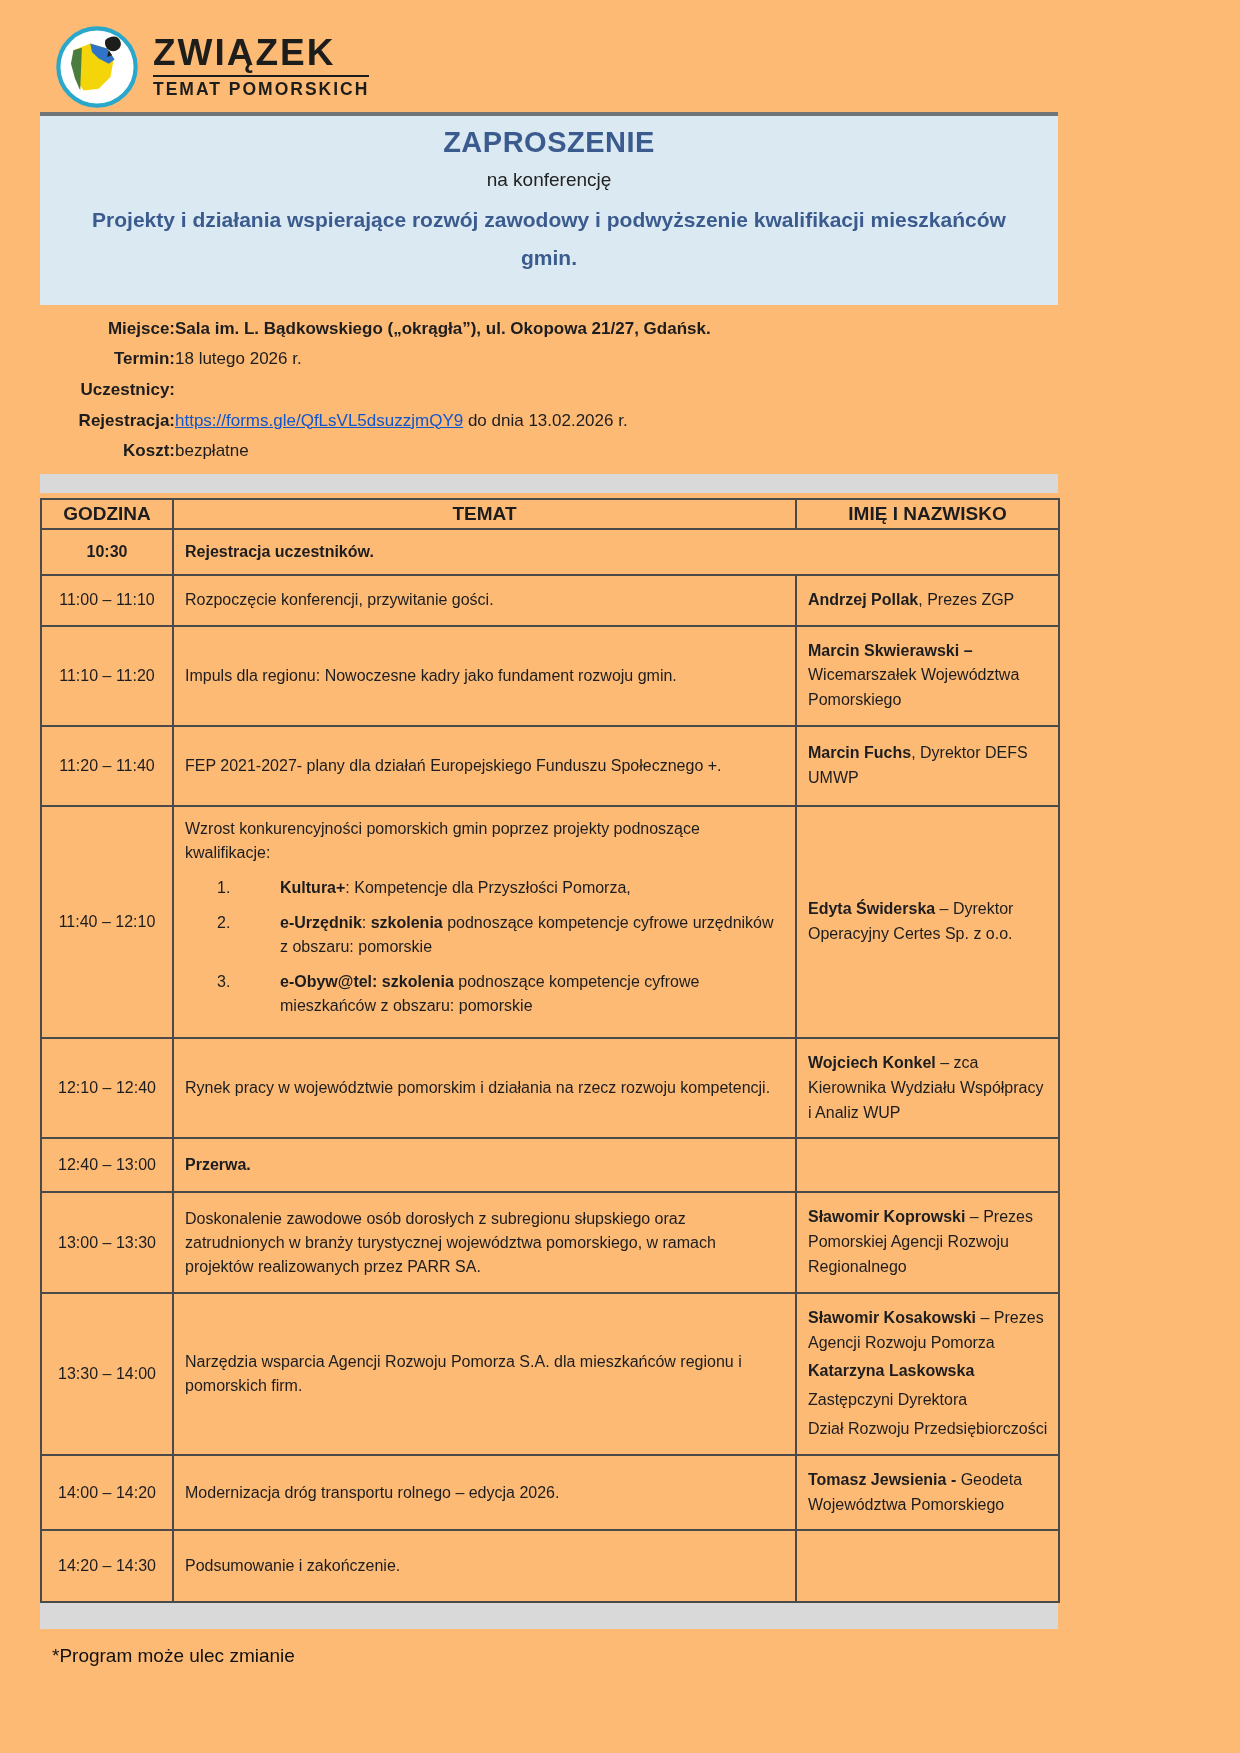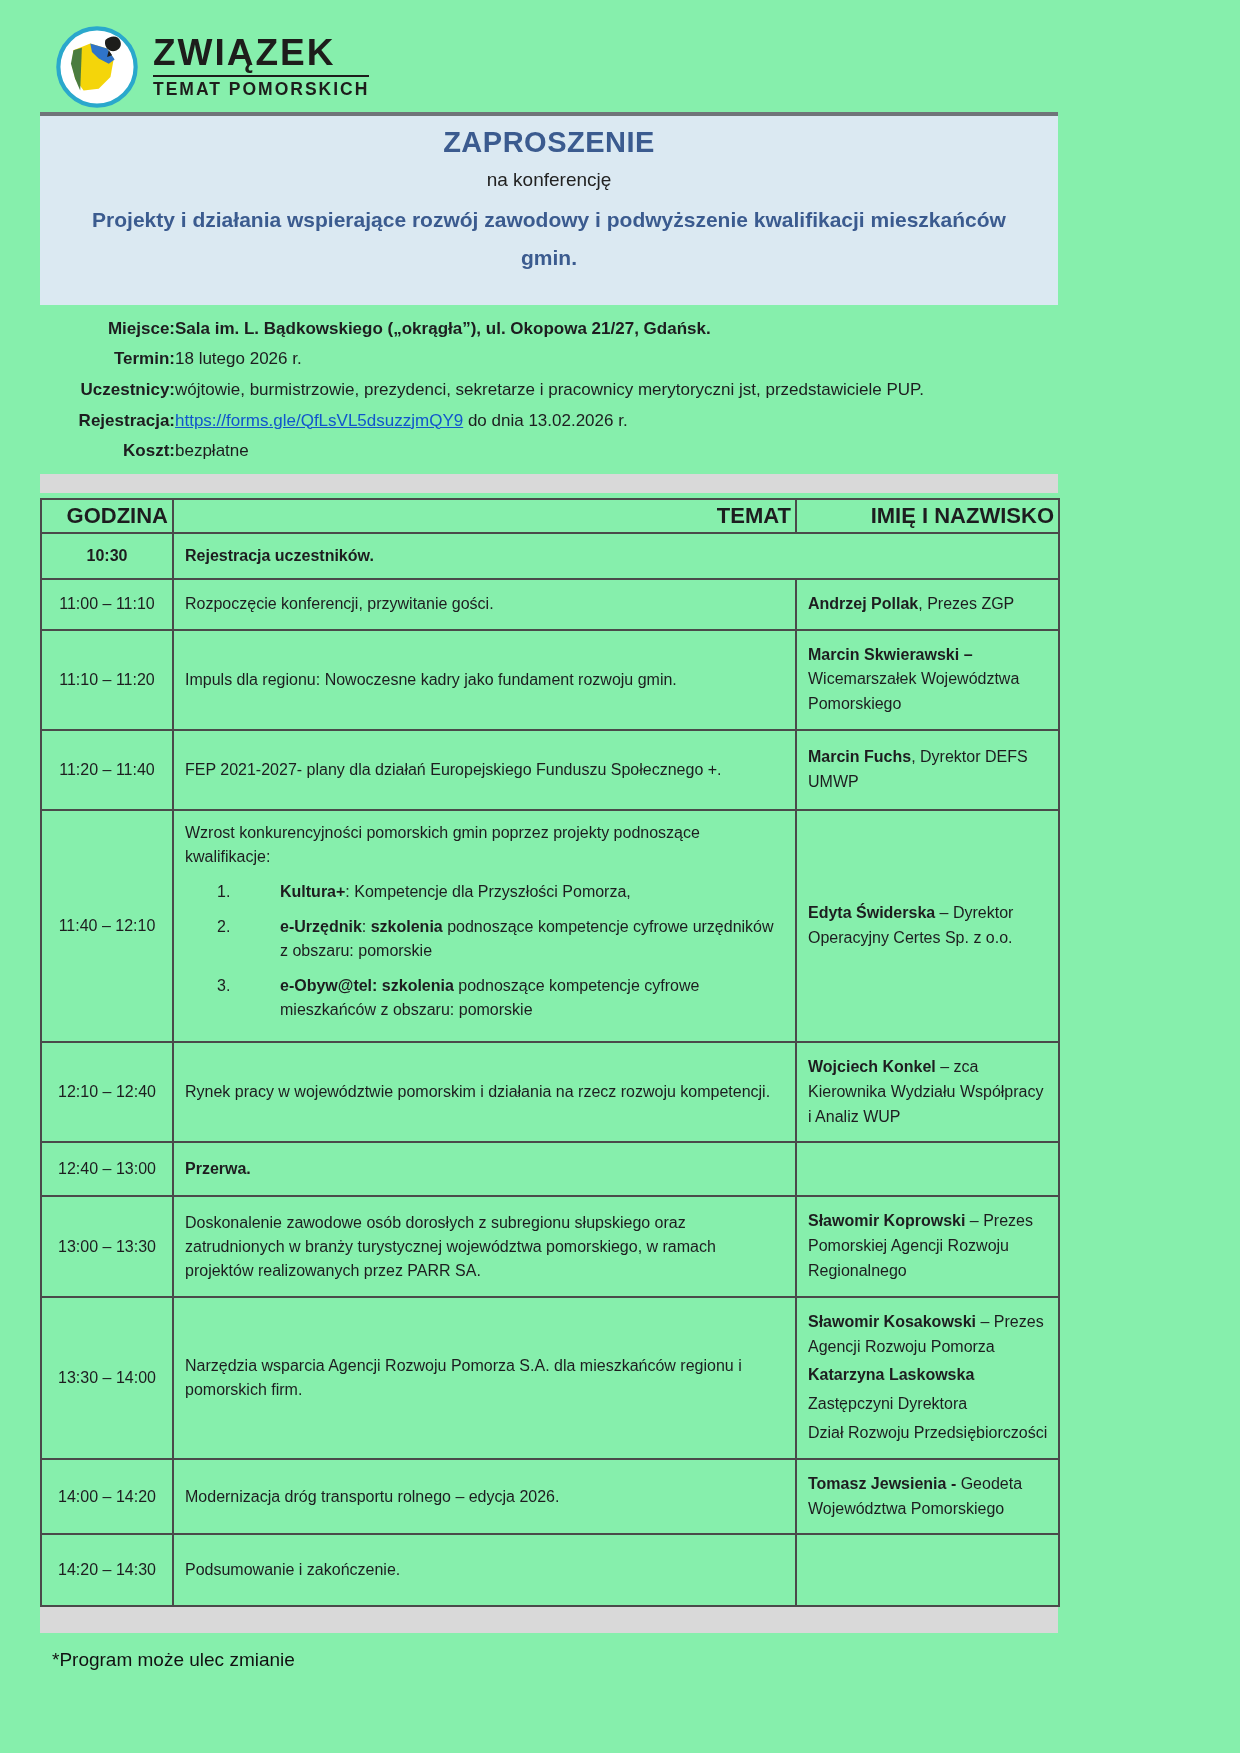--- a/index.html
+++ b/index.html
@@ -1,17 +1,17 @@
 <!DOCTYPE html>
 <html lang="pl"><head>
 <meta charset="utf-8">
 <style>
   * { margin:0; padding:0; box-sizing:border-box; }
   body { background:#ffffff; font-family:"Liberation Sans", sans-serif; color:#1d1d1f; }
-  .page { position:relative; width:1240px; height:1753px; background:#86efac; overflow:hidden; }
+  .page { position:relative; width:1240px; height:1753px; background:#fdba74; overflow:hidden; }
   .content { width:1018px; margin:0 0 0 40px; }
 
   
   .logo-row { display:flex; align-items:center; gap:14px; padding:22px 0 0 55px; height:112px; }
   .logo-badge { width:84px; height:84px; flex:none; }
   .logo-text .big { font-size:37px; font-weight:bold; letter-spacing:2px; color:#1d1d1b; line-height:1.05; }
   .logo-text .small-wrap { border-top:2px solid #1d1d1b; margin-top:2px; padding-top:2px; }
   .logo-text .small { font-size:17.5px; font-weight:bold; letter-spacing:2px; color:#1d1d1b; }
 
   
@@ -28,21 +28,21 @@
   .detail-value.bold { font-weight:bold; }
   .detail-link { color:#1155cc; text-decoration:underline; }
 
   .gray-bar { background:#d9d9d9; }
   .gray-bar.top { height:19px; margin-top:7px; }
   .gray-bar.bottom { height:26px; }
 
   
   table.schedule { width:1018px; border-collapse:collapse; margin-top:5px; table-layout:fixed; }
   table.schedule th, table.schedule td { border:2px solid #4a4a4a; vertical-align:middle; }
-  table.schedule th { height:30px; font-size:22px; font-weight:bold; text-align:right; padding:3px 4px; }
+  table.schedule th { height:30px; font-size:19px; font-weight:bold; text-align:center; padding:3px 4px; }
   .col-time-w { width:132px; } .col-topic-w { width:623px; } .col-name-w { width:263px; }
   td.cell-time { text-align:center; font-size:16px; padding:4px; }
   td.cell-topic { font-size:16px; padding:8px 14px 8px 11px; line-height:1.5; }
   td.cell-name { font-size:16px; padding:8px 8px 8px 11px; line-height:1.55; }
   .topic-text { margin:2px 0; }
   .list-item { display:flex; padding-left:32px; margin:11px 0; }
   .list-item .num { width:63px; flex:none; }
   .list-item .item-body { flex:1; }
   .name-line { margin:4px 0; }
   .seg-b { font-weight:bold; }
@@ -85,21 +85,20 @@
       <div class="detail-row">
         <span class="detail-label">Miejsce:</span>
         <span class="detail-value bold">Sala im. L. Bądkowskiego („okrągła”), ul. Okopowa 21/27, Gdańsk.</span>
       </div>
       <div class="detail-row">
         <span class="detail-label">Termin:</span>
         <span class="detail-value">18 lutego 2026 r.</span>
       </div>
       <div class="detail-row">
         <span class="detail-label">Uczestnicy:</span>
-        <span class="detail-value">wójtowie, burmistrzowie, prezydenci, sekretarze i pracownicy merytoryczni jst, przedstawiciele PUP.</span>
       </div>
       <div class="detail-row">
         <span class="detail-label">Rejestracja:</span>
         <span class="detail-value"><a class="detail-link" href="#">https://forms.gle/QfLsVL5dsuzzjmQY9</a><span> do dnia 13.02.2026 r.</span></span>
       </div>
       <div class="detail-row">
         <span class="detail-label">Koszt:</span>
         <span class="detail-value">bezpłatne</span>
       </div>
     </div>

